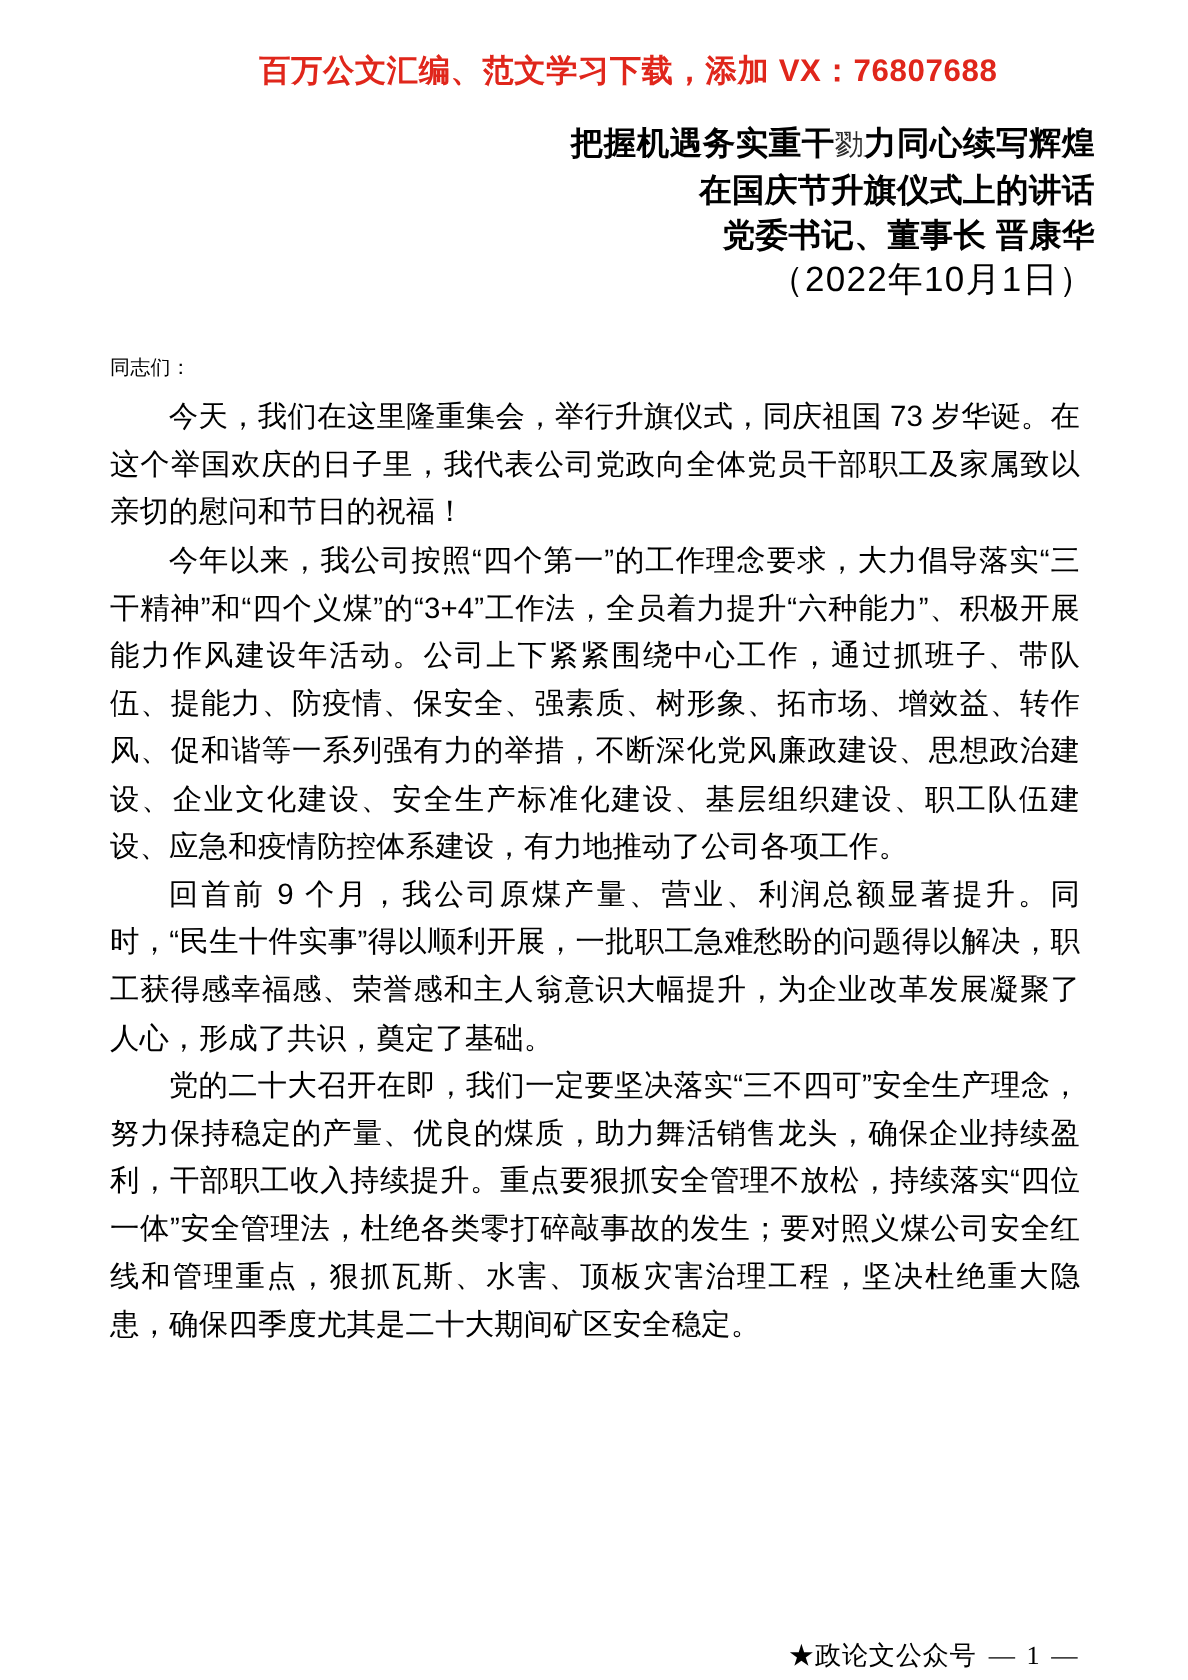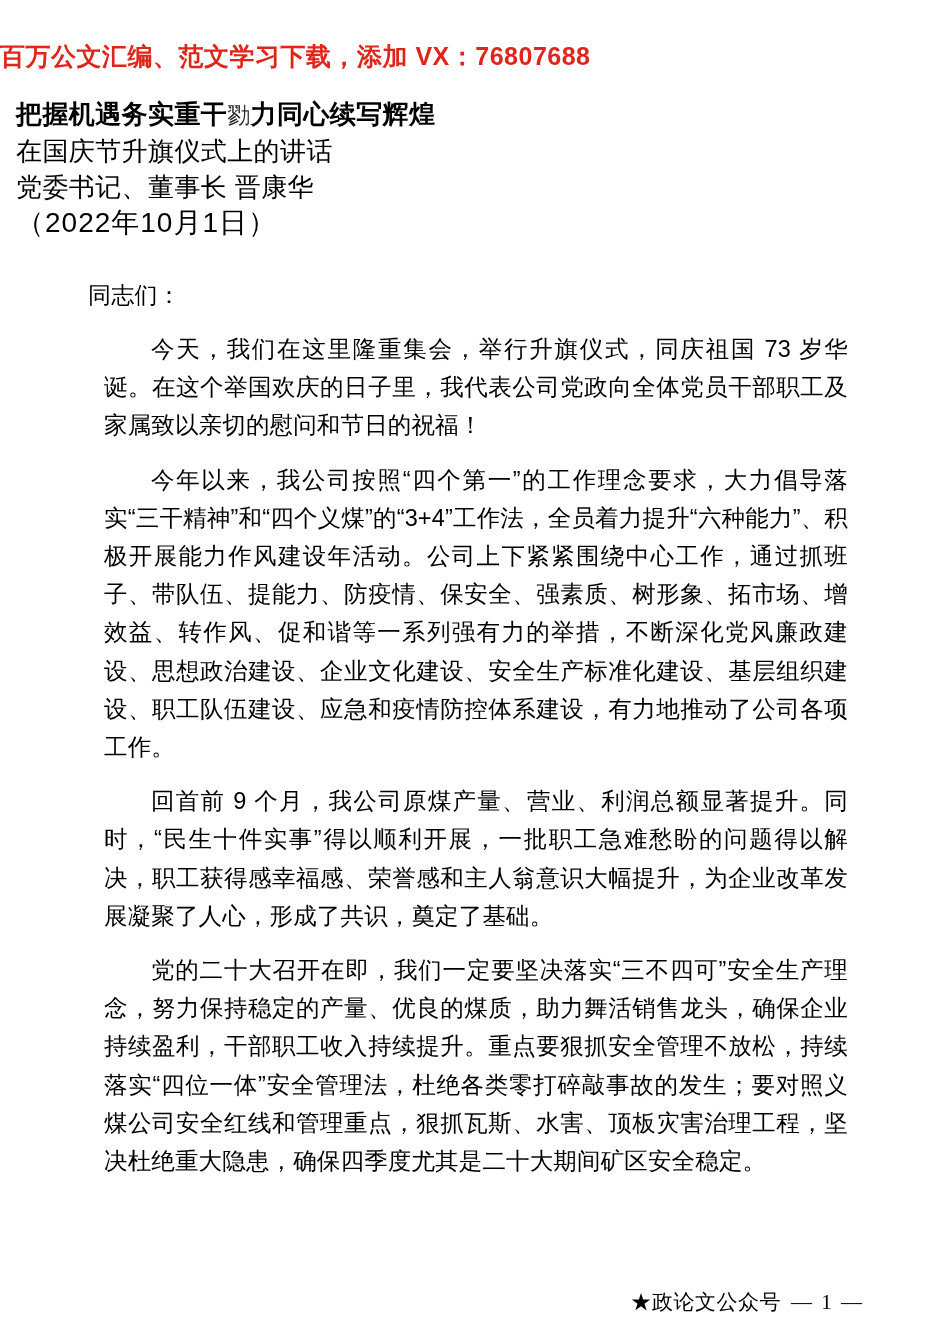--- a/index.html
+++ b/index.html
@@ -19,45 +19,46 @@
     overflow: hidden;
     box-sizing: border-box;
   }
 
   
   .promo-header {
     position: absolute;
     top: 40px;
     left: 0;
     width: 750px;
-    text-align: left;
+    text-align: right;
     color: #e0261b;
     font-size: 25px;
     font-weight: bold;
     letter-spacing: 0.5px;
     white-space: nowrap;
+    padding-left: 48px;
   }
 
   
   .title-block {
     position: absolute;
     top: 96px;
-    left: 16px;
+    left: 0;
     width: 876px;
-    text-align: left;
+    text-align: right;
   }
   .title-line {
     font-size: 26px;
     font-weight: bold;
     line-height: 36px;
     letter-spacing: 0.4px;
     white-space: nowrap;
   }
   .title-line.sub {
-    font-weight: normal;
+    font-weight: bold;
   }
   .title-line.date {
     font-weight: normal;
     font-size: 28px;
     letter-spacing: 1px;
   }
   .glyph-variant {
     font-family: "DejaVu Sans", sans-serif;
     font-weight: normal;
     color: #2b2b2b;
@@ -65,39 +66,39 @@
   }
 
   
   .body-block {
     position: absolute;
     top: 276px;
     left: 88px;
     width: 776px;
   }
   .salutation {
-    font-size: 23px;
+    font-size: 16px;
     line-height: 38px;
     letter-spacing: 0.2px;
     margin: 0 0 0 0;
   }
   .para {
     font-size: 23.5px;
     line-height: 38.2px;
     letter-spacing: 0.15px;
-    margin: 16px;
+    margin: 0;
     text-align: justify;
     text-justify: inter-ideograph;
     text-indent: 2em;
   }
 
   
   .footer {
     position: absolute;
-    bottom: 28px;
+    bottom: 6px;
     left: 0;
     width: 950px;
     text-align: right;
     padding-right: 86px;
     box-sizing: border-box;
     font-family: "Liberation Serif", "DejaVu Serif", serif;
     font-size: 21px;
     white-space: nowrap;
   }
   .footer .mark {

